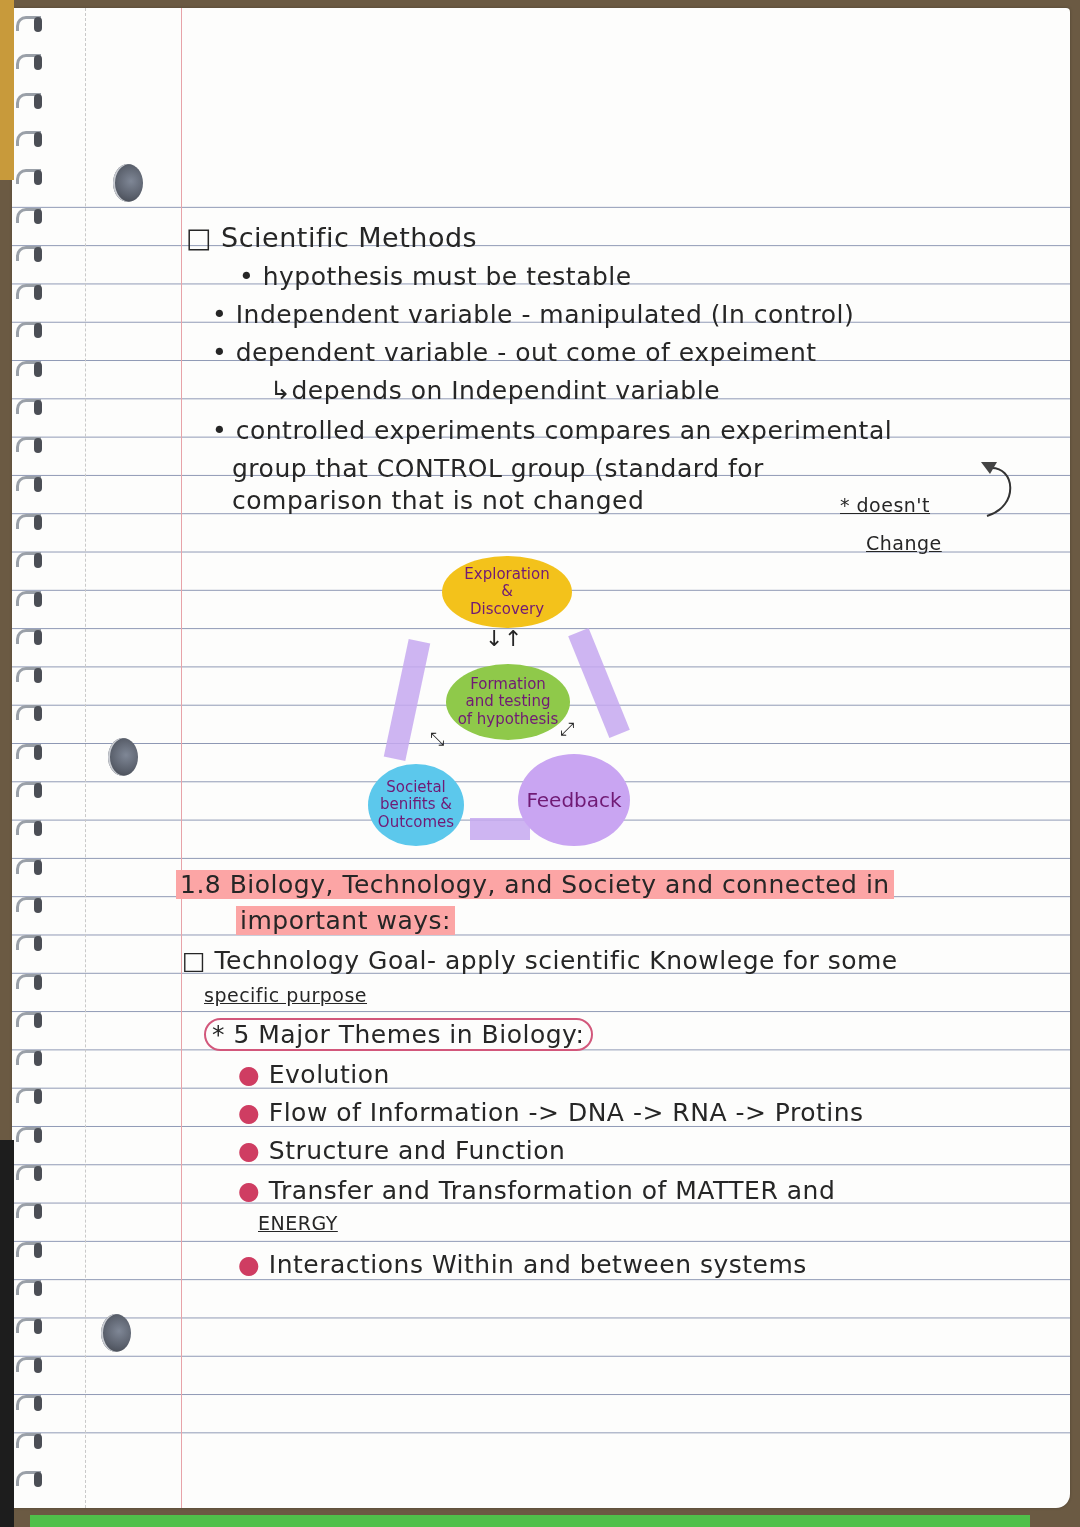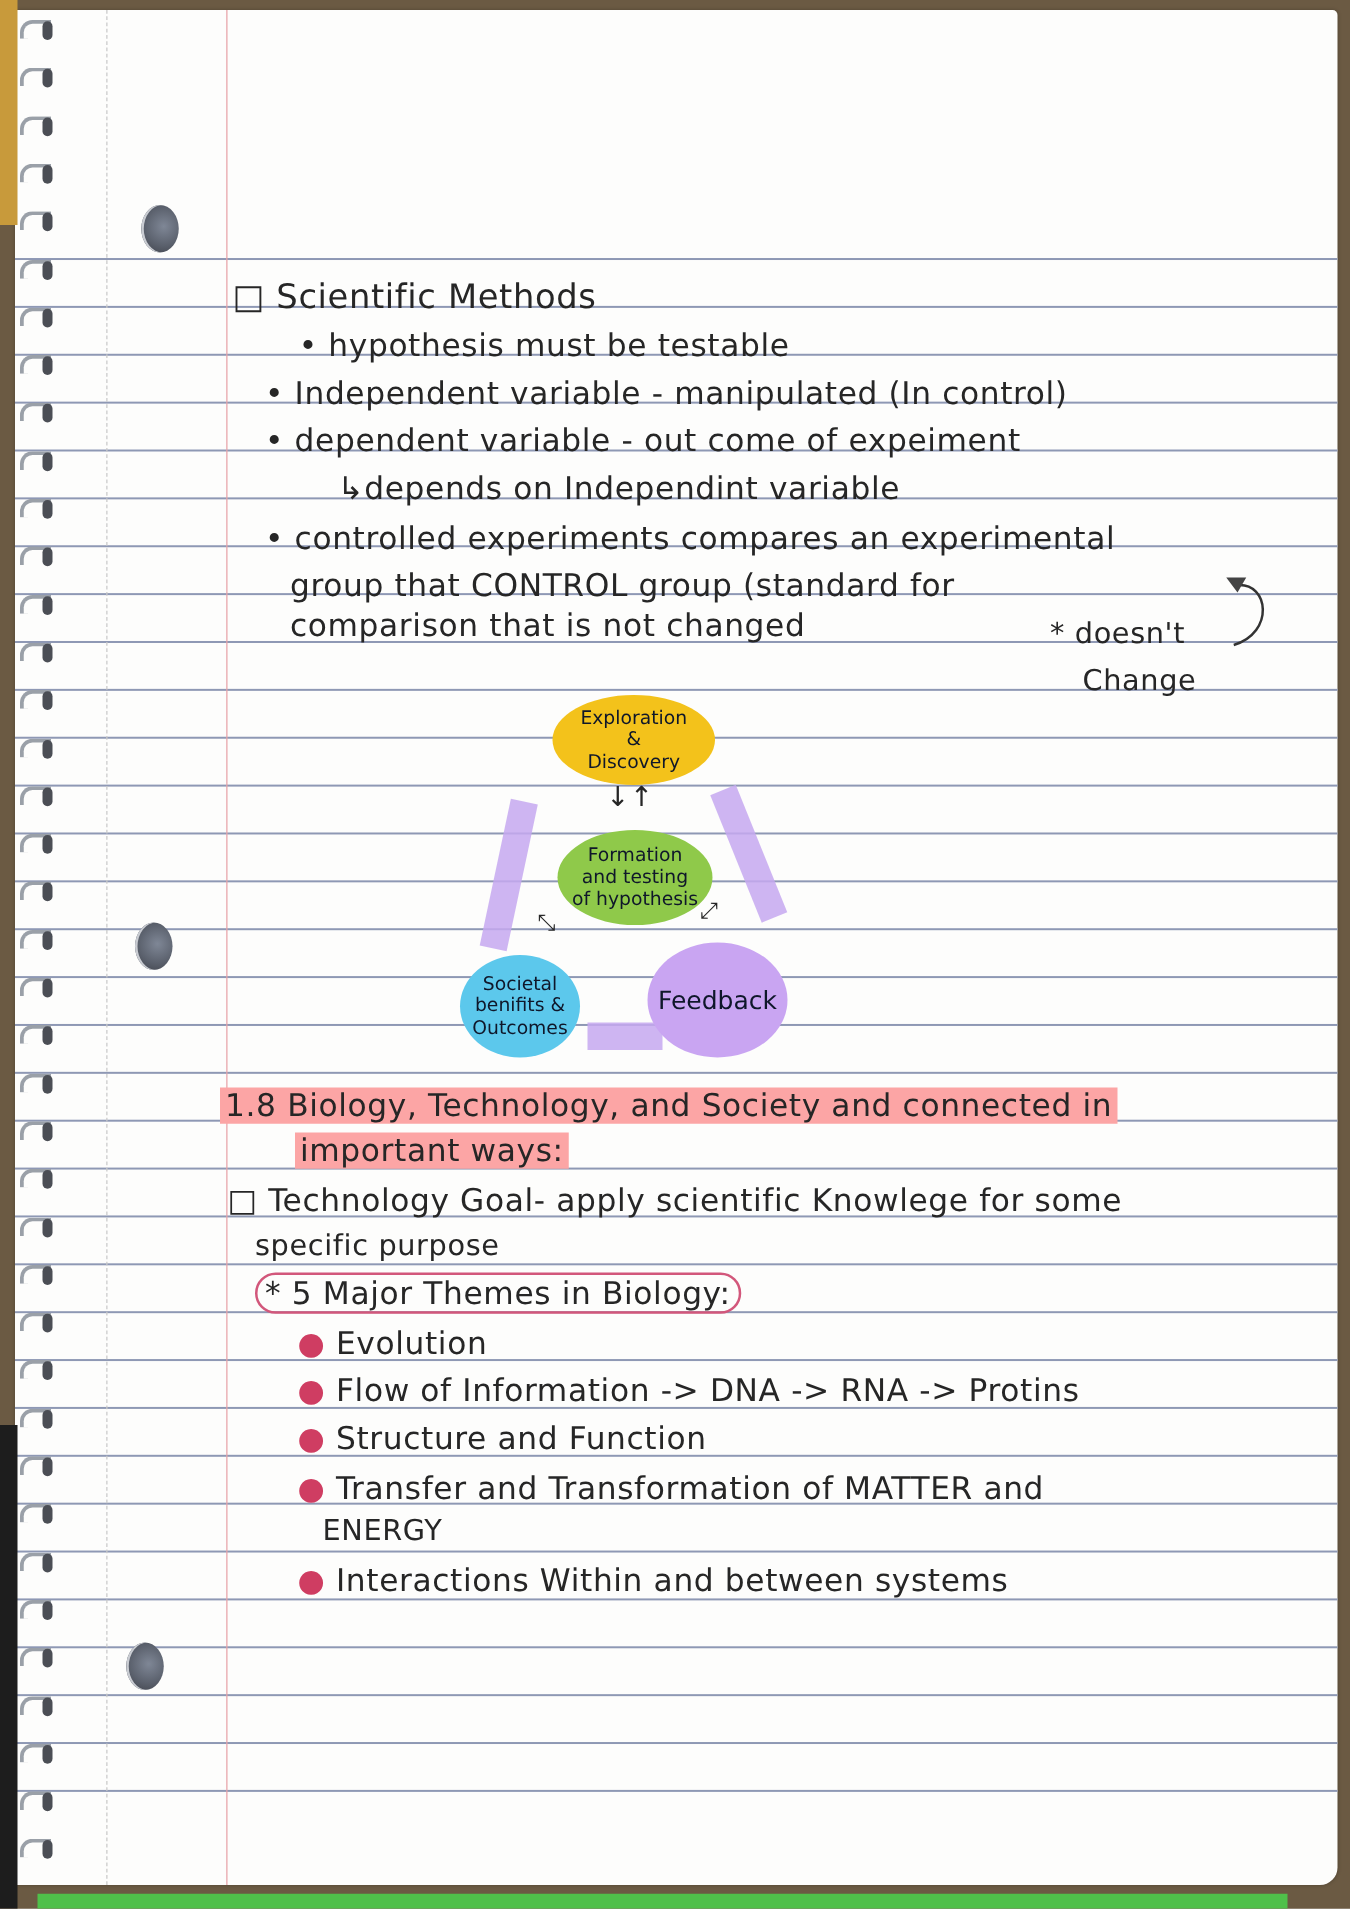--- a/index.html
+++ b/index.html
@@ -38,26 +38,26 @@
   .coil .end { position:absolute; left:18px; top:3px; width:8px; height:15px; background:#4b4e55; border-radius:4px; }
 
   .hole { position:absolute; width:30px; height:38px; border-radius:50%;
     background: radial-gradient(circle at 60% 45%, #7f8796 0%, #5b616d 55%, #3b3e46 100%);
     box-shadow: inset 2px 0 0 #c9ccd2;
   }
 
   .hw { position:absolute; color:#262626; font-family:"DejaVu Sans", sans-serif; white-space:nowrap; letter-spacing:0.5px; }
   .t28 { font-size:27px; }
   .t26 { font-size:25px; }
-  .t24 { font-size:23px; }
+  .t24 { font-size:19px;text-decoration:underline; }
   .hl-green { background:#fca5a5; padding:0 4px; }
   .cloud { border:2px solid #d2577b; border-radius:18px; padding:0 6px; }
   .pink-dot { color:#cf3d62; }
 
-  .blob { position:absolute; border-radius:50%; display:flex; align-items:center; justify-content:center; text-align:center; color:#0f172a; font-size:15px; line-height:1.15; }
+  .blob { position:absolute; border-radius:50%; display:flex; align-items:center; justify-content:center; text-align:center; color:#701a75; font-size:15px; line-height:1.15; }
   .arrow-band { position:absolute; background:#c5a8f0; opacity:0.85; }
 </style>
 </head>
 <body>
 
 <div class="page">
   <div class="ruled"></div>
   <div class="margin-dash"></div>
   <div class="margin-red"></div>
 </div>

